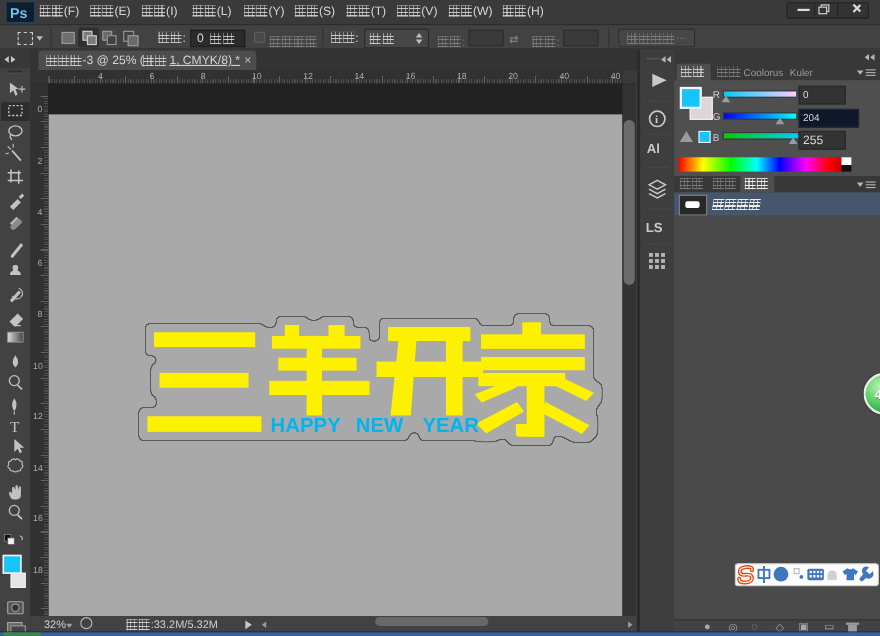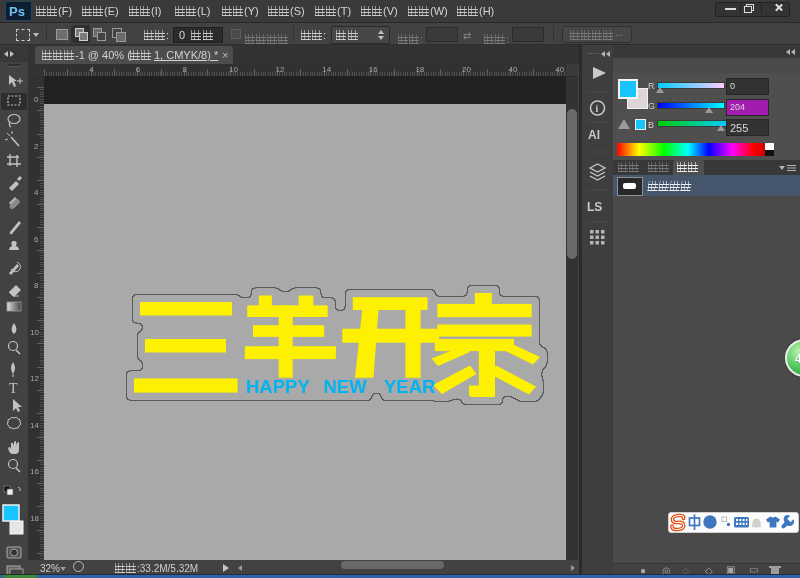--- a/index.html
+++ b/index.html
@@ -182,21 +182,21 @@
       <rect x="10" y="569" width="13" height="9" fill="#444" stroke="#999" stroke-width="1"></rect>
     </g>
   </svg>
 </div>
 
 <div class="abs" id="tabbar" style="left:28px;top:45px;width:551px;height:19px;background:#333333;">
   <div class="abs" style="left:7px;top:1px;width:198px;height:18px;background:#4d4d4d;border-radius:3px 3px 0 0;color:#d2d2d2;font-size:11px;">
     <span class="cj" style="position:absolute;left:7px;top:4px;"></span>
       <span class="cj" style="position:absolute;left:18px;top:4px;"></span>
       <span class="cj" style="position:absolute;left:29px;top:4px;"></span>
-    <span style="position:absolute;left:40px;top:3px;">-1 @ 40% (</span>
+    <span style="position:absolute;left:40px;top:3px;">-3 @ 25% (</span>
     <span class="cj" style="position:absolute;left:95px;top:4px;"></span>
       <span class="cj" style="position:absolute;left:106px;top:4px;"></span>
     <span style="position:absolute;left:119px;top:3px;text-decoration:underline;">1, CMYK/8) *</span>
     <span style="position:absolute;left:187px;top:3px;color:#bdbdbd;">×</span>
   </div>
 </div>
 
 <div class="abs" id="canvas" style="left:28px;top:64px;width:550px;height:496px;background:#2c2c2c;">
 
   <div class="abs" style="left:0;top:0;width:16px;height:12px;background:#333;"></div>
@@ -373,37 +373,49 @@
       </g>
     </g>
   </svg>
 </div>
 <div class="abs" id="panels" style="left:613px;top:45px;width:187px;height:530px;background:#4a4a4a;">
 
   <div class="abs" style="left:0;top:0;width:187px;height:13px;background:#383838;"></div>
   <div class="abs" style="left:173px;top:4px;width:0;height:0;border-top:3px solid transparent;border-bottom:3px solid transparent;border-right:4px solid #b5b5b5;"></div>
   <div class="abs" style="left:178px;top:4px;width:0;height:0;border-top:3px solid transparent;border-bottom:3px solid transparent;border-right:4px solid #b5b5b5;"></div>
 
+  <div class="abs" style="left:0;top:13px;width:187px;height:15px;background:#383838;">
+    <div class="abs" style="left:2px;top:0;width:31px;height:15px;background:#4f4f4f;border-radius:2px 2px 0 0;">
+      <span class="cj" style="position:absolute;left:4px;top:2px;"></span>
+        <span class="cj" style="position:absolute;left:15px;top:2px;"></span>
+    </div>
+    <span class="cj cjd" style="position:absolute;left:39px;top:2px;"></span>
+      <span class="cj cjd" style="position:absolute;left:50px;top:2px;"></span>
+    <span style="position:absolute;left:63px;top:3px;color:#9a9a9a;font-size:9px;">Coolorus</span>
+    <span style="position:absolute;left:105px;top:3px;color:#9a9a9a;font-size:9px;">Kuler</span>
+    <span style="position:absolute;left:166px;top:6px;width:0;height:0;border-left:3px solid transparent;border-right:3px solid transparent;border-top:4px solid #b5b5b5;"></span>
+    <span style="position:absolute;left:174px;top:5px;width:9px;height:1px;background:#b5b5b5;box-shadow:0 2.5px 0 #b5b5b5,0 5px 0 #b5b5b5;"></span>
+  </div>
 
   <div class="abs" style="left:0;top:28px;width:187px;height:90px;background:#4f4f4f;">
 
     <div class="abs" style="left:14px;top:15px;width:19px;height:19px;background:#ded6d6;border:1px solid #f2f2f2;"></div>
     <div class="abs" style="left:5px;top:6px;width:16px;height:16px;background:#17c4fb;border:2px solid #f5f5f5;"></div>
 
     <span style="position:absolute;left:35px;top:8px;color:#cfcfcf;font-size:9px;">R</span>
     <div class="abs" style="left:44px;top:9px;width:66px;height:5px;background:linear-gradient(90deg,#00ccff,#ffccff);border:1px solid #3a3a3a;"></div>
     <div class="abs" style="left:43px;top:14px;width:0;height:0;border-left:4px solid transparent;border-right:4px solid transparent;border-bottom:6px solid #9a9a9a;"></div>
     <div class="abs" style="left:113px;top:5px;width:41px;height:15px;background:#333;border:1px solid #272727;">
         <span style="position:absolute;left:3px;top:2px;color:#d9d9d9;font-size:9px;">0</span>
       </div>
 
     <span style="position:absolute;left:35px;top:28px;color:#cfcfcf;font-size:9px;">G</span>
     <div class="abs" style="left:44px;top:29px;width:66px;height:5px;background:linear-gradient(90deg,#0000ff,#00ffff);border:1px solid #3a3a3a;"></div>
     <div class="abs" style="left:92px;top:34px;width:0;height:0;border-left:4px solid transparent;border-right:4px solid transparent;border-bottom:6px solid #9a9a9a;"></div>
-    <div class="abs" style="left:113px;top:26px;width:41px;height:15px;background:#a21caf;border:1px solid #272727;">
+    <div class="abs" style="left:113px;top:26px;width:41px;height:15px;background:#0f172a;border:1px solid #272727;padding-left:12px;">
         <span style="position:absolute;left:3px;top:2px;color:#d9d9d9;font-size:9px;">204</span>
       </div>
 
     <div class="abs" style="left:5px;top:46px;width:0;height:0;border-left:6px solid transparent;border-right:6px solid transparent;border-bottom:10px solid #9a9a9a;"></div>
     <div class="abs" style="left:22px;top:46px;width:9px;height:9px;background:#17c4fb;border:1px solid #eee;"></div>
     <span style="position:absolute;left:35px;top:47px;color:#cfcfcf;font-size:9px;">B</span>
     <div class="abs" style="left:44px;top:47px;width:68px;height:5px;background:linear-gradient(90deg,#00cc00,#00ccff);border:1px solid #3a3a3a;"></div>
     <div class="abs" style="left:104px;top:52px;width:0;height:0;border-left:4px solid transparent;border-right:4px solid transparent;border-bottom:6px solid #9a9a9a;"></div>
     <div class="abs" style="left:113px;top:46px;width:41px;height:15px;background:#333;border:1px solid #272727;">
         <span style="position:absolute;left:3px;top:2px;color:#d9d9d9;font-size:11px;">255</span>

